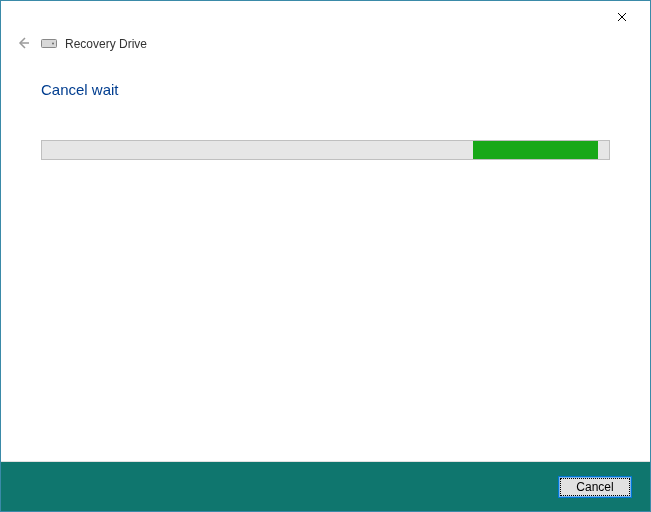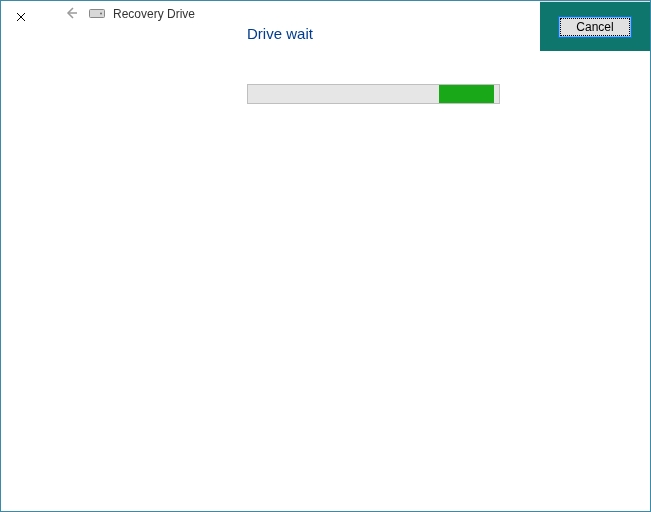--- a/index.html
+++ b/index.html
@@ -12,20 +12,21 @@
       font-size: 12px;
       background: #ffffff;
     }
     .window {
       width: 651px;
       height: 512px;
       border: 1px solid #3a8aa8;
       background: #ffffff;
       position: relative;
       display: flex;
+      flex-direction: column;
     }
     .titlebar {
       height: 30px;
       display: flex;
       justify-content: flex-end;
       align-items: flex-start;
       padding: 4px 8px 0 0;
     }
     .close-btn {
       width: 40px;
@@ -148,21 +149,21 @@
     <div class="drive-icon">
       <svg viewBox="0 0 16 10">
           <rect x="0.5" y="0.5" width="15" height="8" rx="1" fill="#d8d8d8" stroke="#888" stroke-width="1"></rect>
           <circle cx="12" cy="4.5" r="1" fill="#6a6a6a"></circle>
         </svg>
     </div>
     <div class="window-title">Recovery Drive</div>
   </div>
 
   <div class="content">
-    <h1 class="heading">Drive wait</h1>
+    <h1 class="heading">Cancel wait</h1>
     <div class="progress-container">
       <div class="progress-fill" style="left: 76%; width: 22%;"></div>
     </div>
   </div>
 
   <div class="footer">
     <button class="cancel-btn">Cancel</button>
   </div>
 
 </div>

